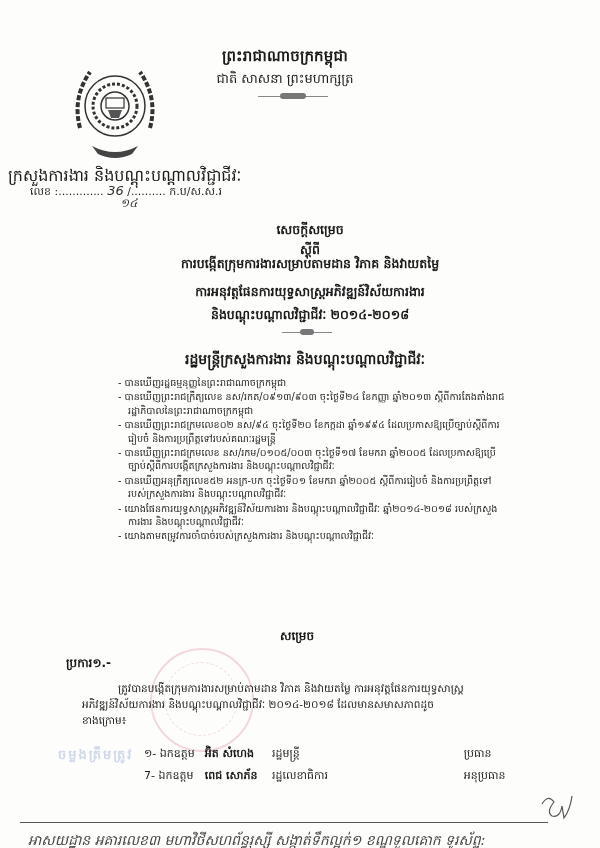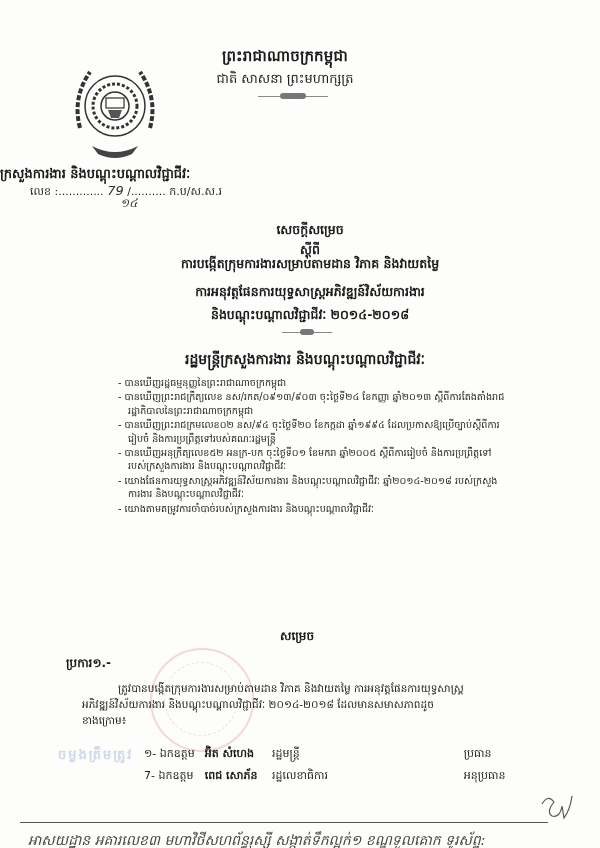--- a/index.html
+++ b/index.html
@@ -9,21 +9,21 @@
     font-family: "DejaVu Sans", sans-serif;
   }
   .abs { position: absolute; }
   .center { text-align: center; }
   .kingdom { left: 200px; top: 46px; width: 170px; font-size: 15px; font-weight: bold; letter-spacing: 0.2px; }
   .motto { left: 200px; top: 70px; width: 170px; font-size: 13px; }
   .ornament { height: 1px; background: #888; }
   .orn-dot { position: absolute; top: -3px; left: 50%; width: 26px; margin-left: -13px; height: 6px; border-radius: 3px; background: #777; }
 
   .logo { left: 66px; top: 58px; width: 98px; height: 106px; }
-  .ministry { left: 0; top: 165px; font-size: 13px; font-weight: bold; }
+  .ministry { left: 8px; top: 165px; font-size: 16px; font-weight: normal; }
   .ref-row { left: 30px; top: 183px; font-size: 11px; }
   .ref-row .num { font-style: italic; font-size: 13px; color: #333; }
   .ref-sub { left: 120px; top: 195px; font-size: 12px; font-style: italic; color: #333; }
 
   .title { left: 100px; width: 420px; font-weight: bold; font-size: 12.5px; }
   .t1 { top: 222px; } .t2 { top: 242px; } .t3 { top: 256px; } .t4 { top: 284px; } .t5 { top: 307px; }
 
   .minister { left: 140px; top: 350px; width: 330px; font-size: 14px; font-weight: bold; }
 
   .refs { left: 118px; top: 376px; width: 390px; font-size: 9.6px; line-height: 13.4px; }
@@ -66,41 +66,42 @@
   <path d="M42 52 L56 52 L53 60 L45 60 Z" fill="#555"></path>
   <path d="M14 70 Q6 40 24 14" fill="none" stroke="#333" stroke-width="4" stroke-dasharray="5 2"></path>
   <path d="M84 70 Q92 40 74 14" fill="none" stroke="#333" stroke-width="4" stroke-dasharray="5 2"></path>
   <path d="M26 88 Q49 100 72 88 L66 96 Q49 104 32 96 Z" fill="#444"></path>
 </svg>
 
 <div class="abs ministry">ក្រសួងការងារ និងបណ្តុះបណ្តាលវិជ្ជាជីវៈ</div>
 <div class="abs ref-row">
   <span>លេខ</span>
   <span> :.............</span>
-  <span class="num">79</span>
+  <span class="num">36</span>
   <span>/..........</span>
   <span>ក.ប/ស.ស.រ</span>
 </div>
 <div class="abs ref-sub">១៤</div>
 
 <div class="abs title t1 center">សេចក្តីសម្រេច</div>
 <div class="abs title t2 center">ស្តីពី</div>
 <div class="abs title t3 center">ការបង្កើតក្រុមការងារសម្រាប់តាមដាន វិភាគ និងវាយតម្លៃ</div>
 <div class="abs title t4 center">ការអនុវត្តផែនការយុទ្ធសាស្ត្រអភិវឌ្ឍន៍វិស័យការងារ</div>
 <div class="abs title t5 center">និងបណ្តុះបណ្តាលវិជ្ជាជីវៈ ២០១៤-២០១៨</div>
 <div class="abs ornament" style="left:282px; top:332px; width:50px;">
     <span class="orn-dot" style="width:14px;margin-left:-7px;"></span>
   </div>
 
 <div class="abs minister center">រដ្ឋមន្ត្រីក្រសួងការងារ និងបណ្តុះបណ្តាលវិជ្ជាជីវៈ</div>
 
 <div class="abs refs">
   <div class="item">- បានឃើញរដ្ឋធម្មនុញ្ញនៃព្រះរាជាណាចក្រកម្ពុជា</div>
   <div class="item">- បានឃើញព្រះរាជក្រឹត្យលេខ នស/រកត/០៩១៣/៩០៣ ចុះថ្ងៃទី២៤ ខែកញ្ញា ឆ្នាំ២០១៣ ស្តីពីការតែងតាំងរាជរដ្ឋាភិបាលនៃព្រះរាជាណាចក្រកម្ពុជា</div>
   <div class="item">- បានឃើញព្រះរាជក្រមលេខ០២ នស/៩៤ ចុះថ្ងៃទី២០ ខែកក្កដា ឆ្នាំ១៩៩៤ ដែលប្រកាសឱ្យប្រើច្បាប់ស្តីពីការរៀបចំ និងការប្រព្រឹត្តទៅរបស់គណៈរដ្ឋមន្ត្រី</div>
+  <div class="item">- បានឃើញព្រះរាជក្រមលេខ នស/រកម/០១០៥/០០៣ ចុះថ្ងៃទី១៧ ខែមករា ឆ្នាំ២០០៥ ដែលប្រកាសឱ្យប្រើច្បាប់ស្តីពីការបង្កើតក្រសួងការងារ និងបណ្តុះបណ្តាលវិជ្ជាជីវៈ</div>
   <div class="item">- បានឃើញអនុក្រឹត្យលេខ៥២ អនក្រ-បក ចុះថ្ងៃទី០១ ខែមករា ឆ្នាំ២០០៥ ស្តីពីការរៀបចំ និងការប្រព្រឹត្តទៅរបស់ក្រសួងការងារ និងបណ្តុះបណ្តាលវិជ្ជាជីវៈ</div>
   <div class="item">- យោងផែនការយុទ្ធសាស្ត្រអភិវឌ្ឍន៍វិស័យការងារ និងបណ្តុះបណ្តាលវិជ្ជាជីវៈ ឆ្នាំ២០១៤-២០១៨ របស់ក្រសួងការងារ និងបណ្តុះបណ្តាលវិជ្ជាជីវៈ</div>
   <div class="item">- យោងតាមតម្រូវការចាំបាច់របស់ក្រសួងការងារ និងបណ្តុះបណ្តាលវិជ្ជាជីវៈ</div>
 </div>
 
 <div class="abs stamp"></div>
 <div class="abs stamp-inner"></div>
 
 <div class="abs decides">សម្រេច</div>
 <div class="abs article">ប្រការ១.-</div>

